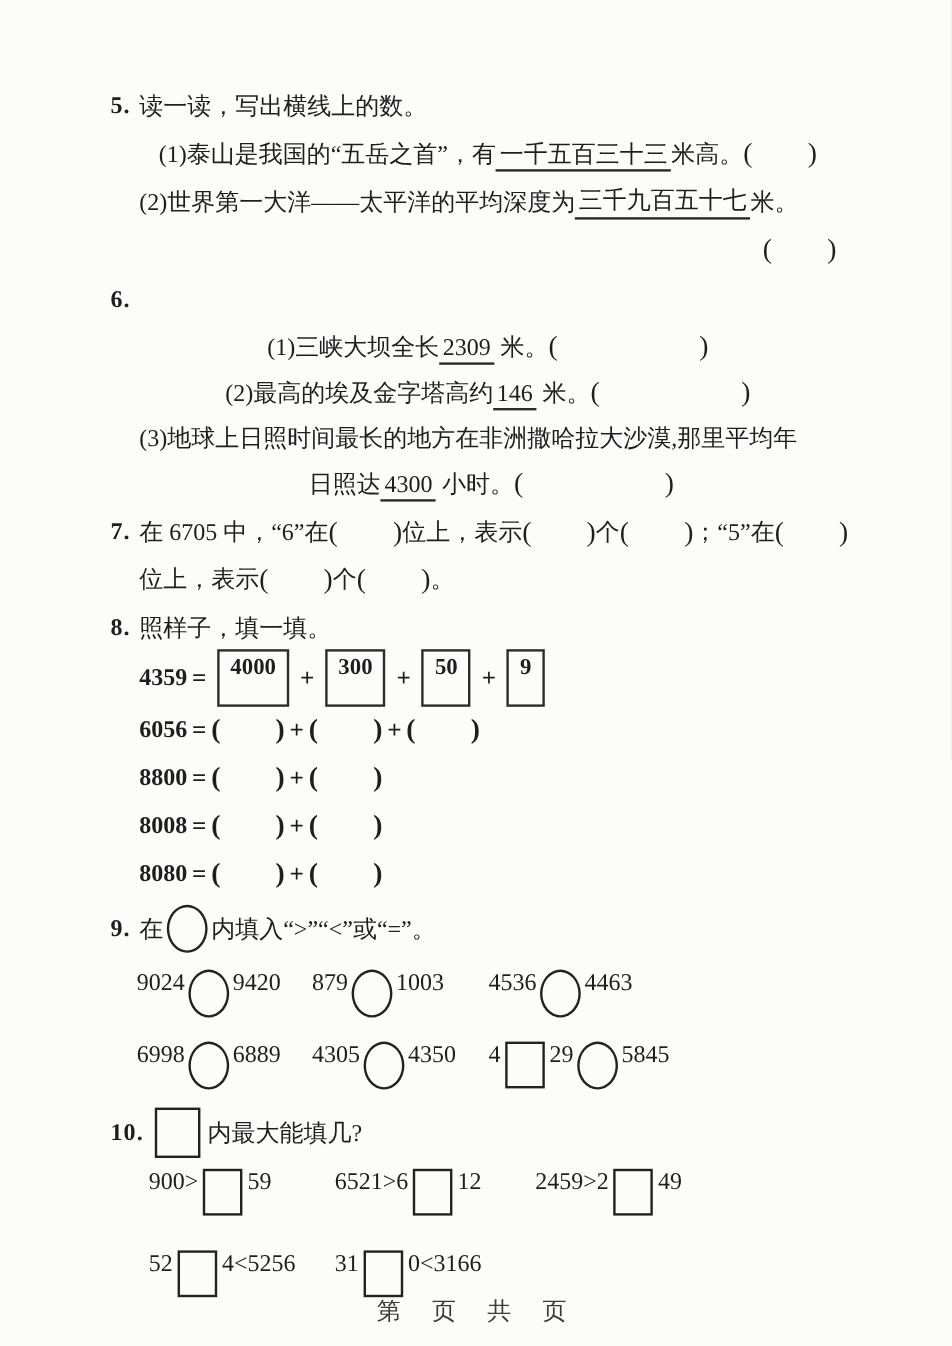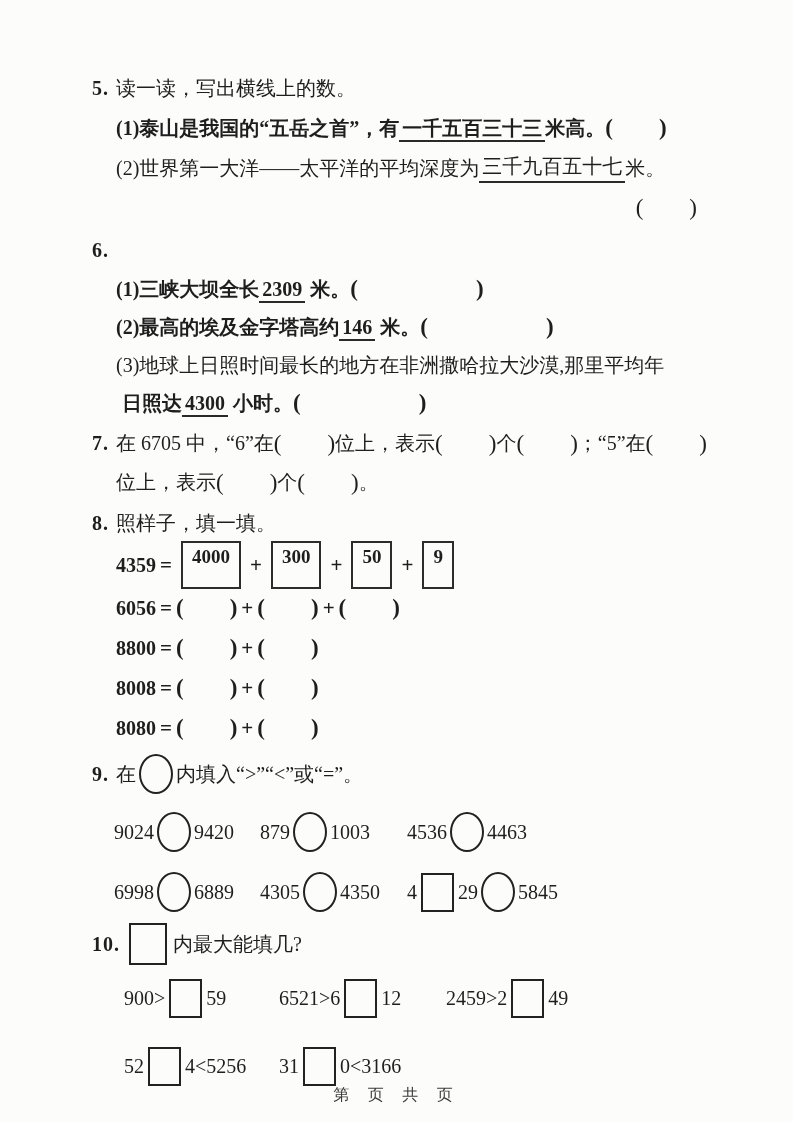--- a/index.html
+++ b/index.html
@@ -10,21 +10,21 @@
     height: 1122px;
     margin: 0 auto;
     background: #fcfcfb;
     color: #1e1e1e;
     font-family: "Liberation Serif", "DejaVu Serif", serif;
     font-size: 20px;
     padding: 68px 96px 0 92px;
     overflow: hidden;
   }
   .line { display: flex; align-items: center; height: 40px; white-space: nowrap; }
-  .between { justify-content: flex-start; font-weight: bold; }
+  .between { justify-content: center; }
   .rightend { justify-content: flex-end; }
   .qtitle { display: flex; align-items: center; height: 40px; white-space: nowrap; }
   .qnum { font-weight: bold; margin-right: 7px; letter-spacing: 1px; }
   .indent { margin-left: 24px; }
   .indent2 { margin-left: 30px; }
   
   .u { border-bottom: 2px solid #2a2a2a; padding: 0 3px 1px 3px; }
   
   .blank { display: inline-flex; align-items: center; font-size: 23px; }
   .blank .gap  { display: inline-block; width: 46px; }
@@ -51,28 +51,28 @@
   .eqrow { display: flex; align-items: center; height: 40px; white-space: nowrap; font-weight: bold; }
   .eqrow.example { height: 46px; }
   .grid9 {
     display: grid; grid-template-columns: 146px 147px auto;
     row-gap: 12px; margin: 10px 0 4px 22px; 
   }
   .grid10 {
     display: grid; grid-template-columns: 135px 147px auto;
     row-gap: 8px; margin: 6px 0 0 32px; gap: 20px;
   }
-  .cell { display: flex; align-items: center; height: 48px; white-space: nowrap; }
+  .cell { display: flex; height: 48px; white-space: nowrap; }
   .sec { margin-bottom: 2px; }
   .q9title, .q10title { height: 48px; }
   .footer {
     position: absolute; left: 0; bottom: 16px; width: 100%;
-    text-align: center; font-size: 16px; letter-spacing: 7px;
+    text-align: center; font-size: 20px; letter-spacing: 7px;
     color: #3a3a3a;
-    font-family: Liberation Sans, sans-serif;
+    font-family: Liberation Mono, monospace;
   }
 </style>
 </head>
 <body>
 
 <div class="page">
 
   <section class="sec">
     <div class="qtitle">
       <span class="qnum">5.</span>

